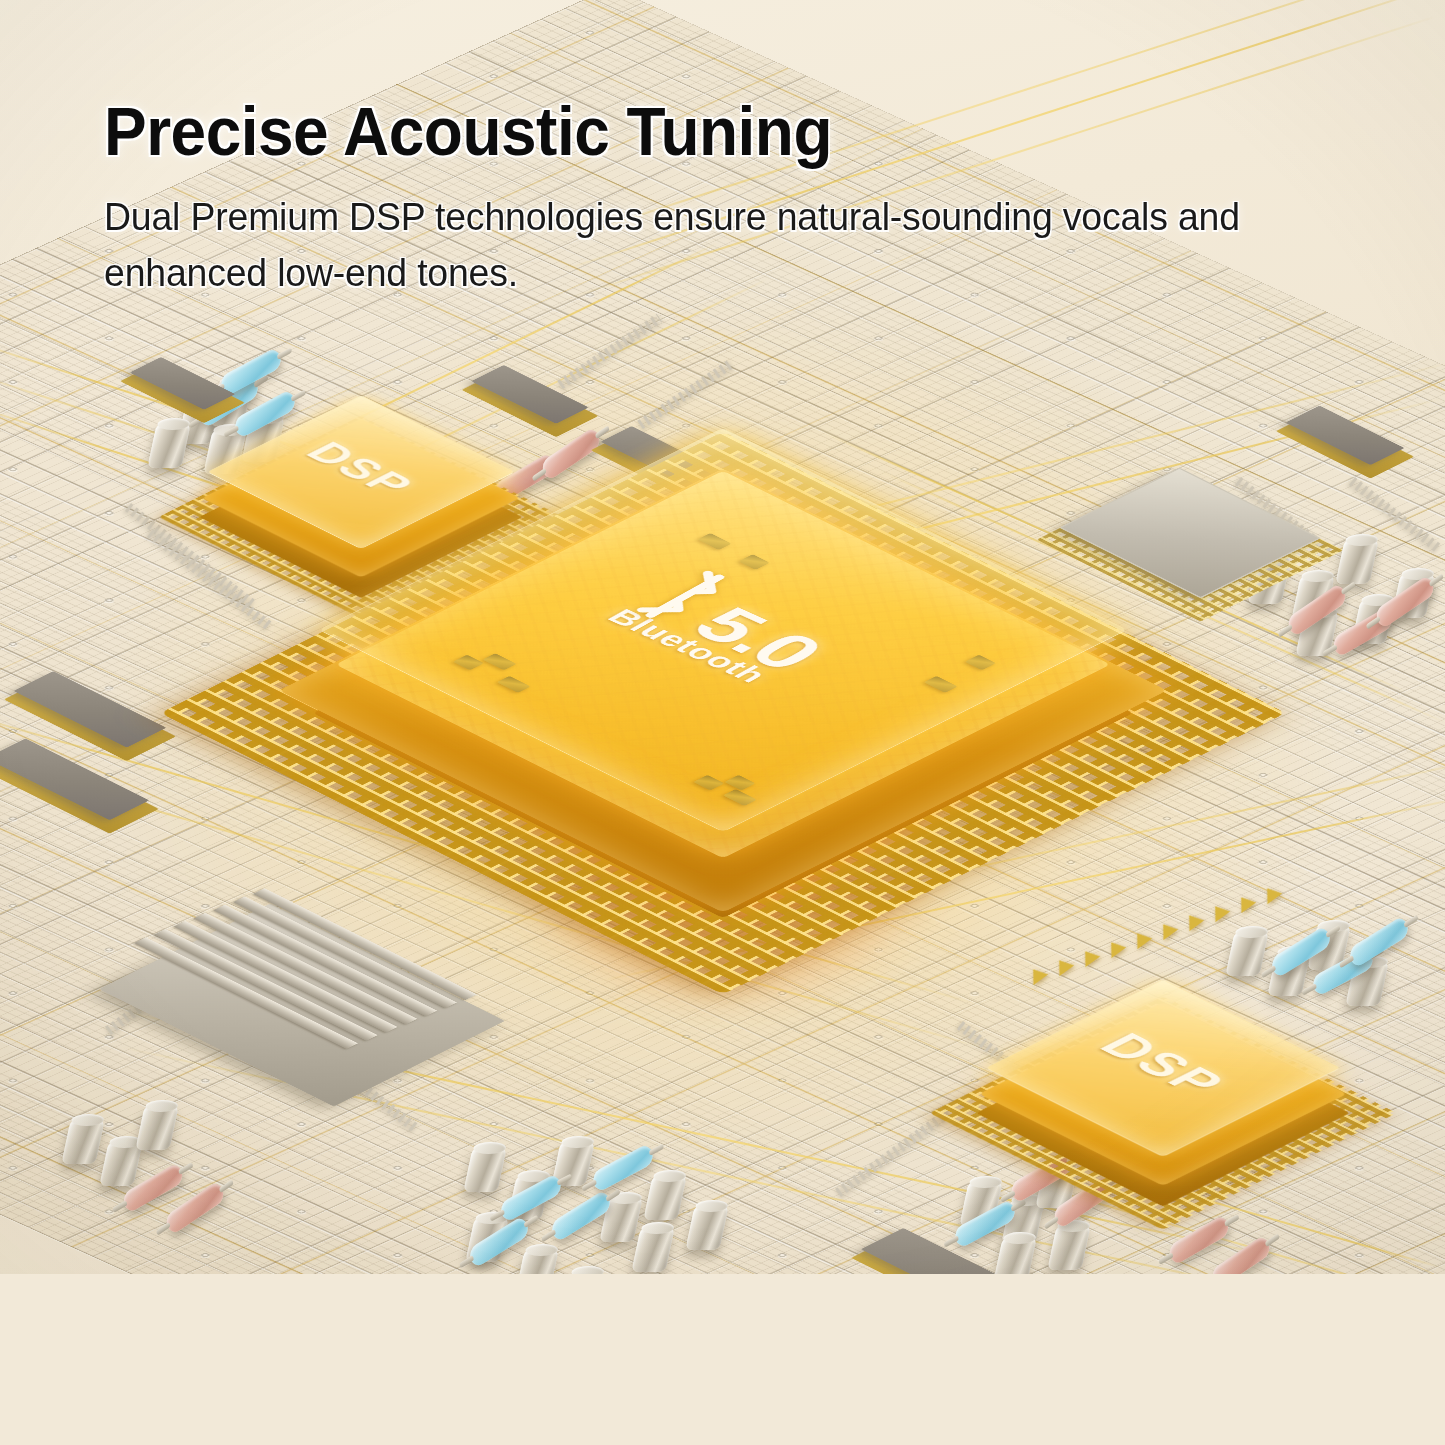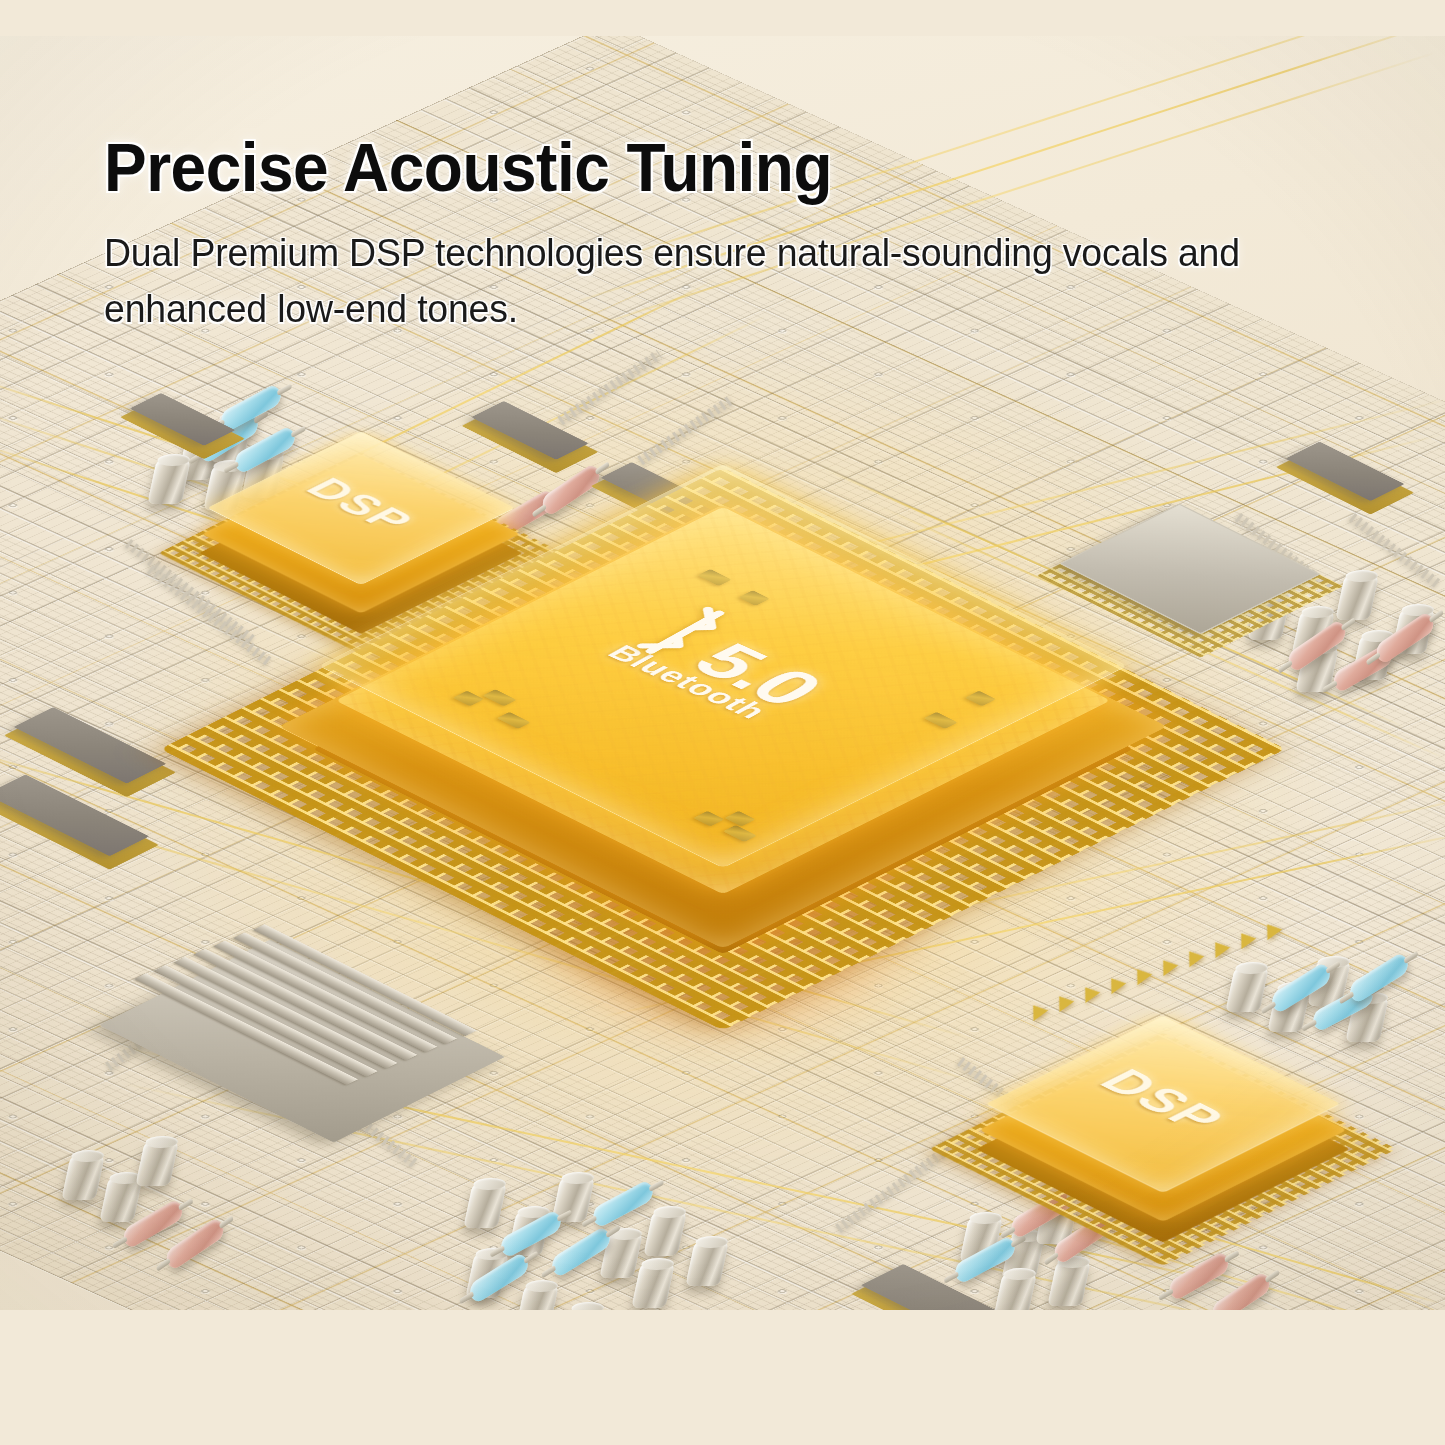--- a/index.html
+++ b/index.html
@@ -6,21 +6,20 @@
   html,body { width:1445px; height:1445px; overflow:hidden; background:#f2e9d8; }
   body { font-family:"Liberation Sans", sans-serif; }
 
   #stage {
     position:relative;
     width:1445px; height:1274px;
     background:
       radial-gradient(ellipse 70% 55% at 52% 62%, rgba(255,214,120,.30) 0%, rgba(255,214,120,0) 62%),
       linear-gradient(168deg,#f6efe0 0%,#f3ead8 26%,#efe4cf 58%,#f0e6d2 80%,#ece0c9 100%);
     overflow:hidden;
-    margin-top:36px;
   }
 
   
   .pcb-plane{
     position:absolute; left:-42%; top:-30%;
     width:184%; height:184%;
     transform: rotateX(63deg) rotateZ(45deg);
     transform-origin:50% 50%;
     background:
       linear-gradient(180deg,#efe5d0 0%,#f1e7d4 40%,#ebdfc8 100%);

